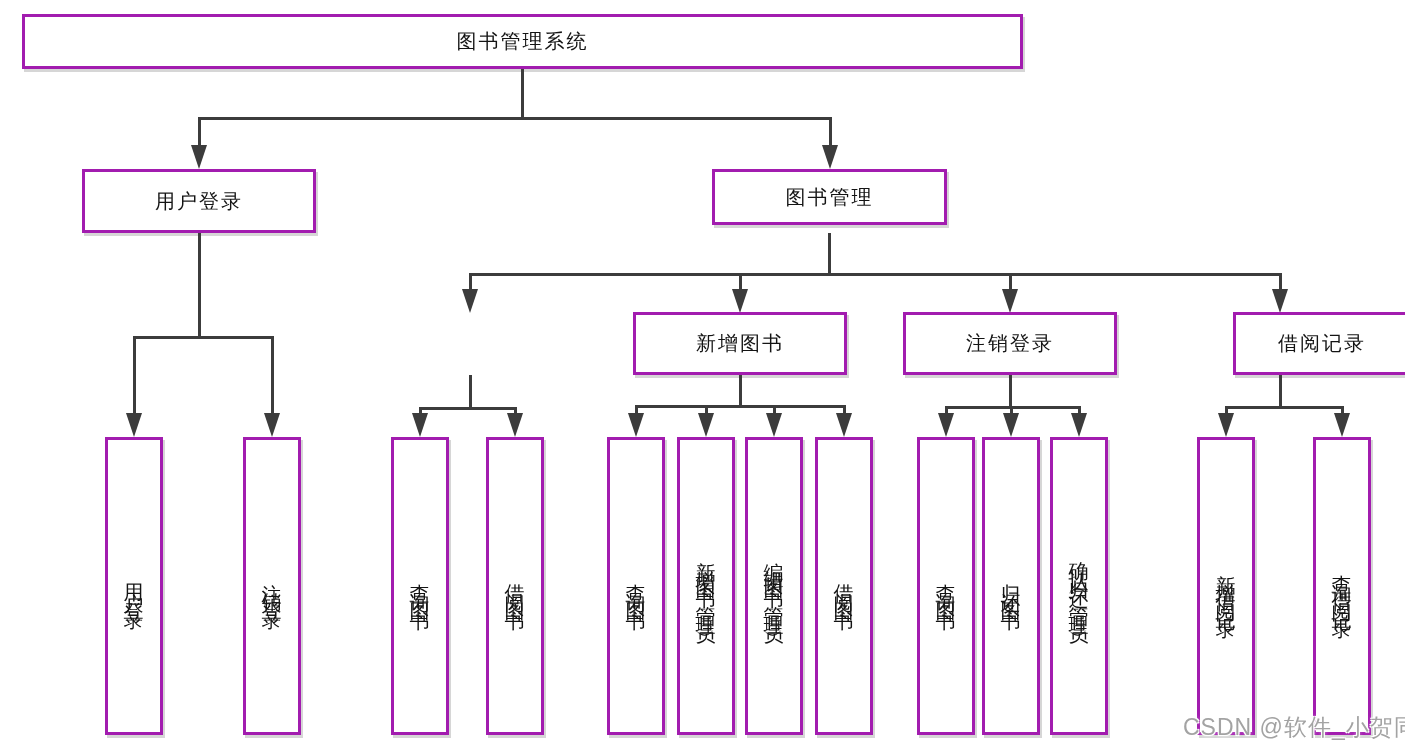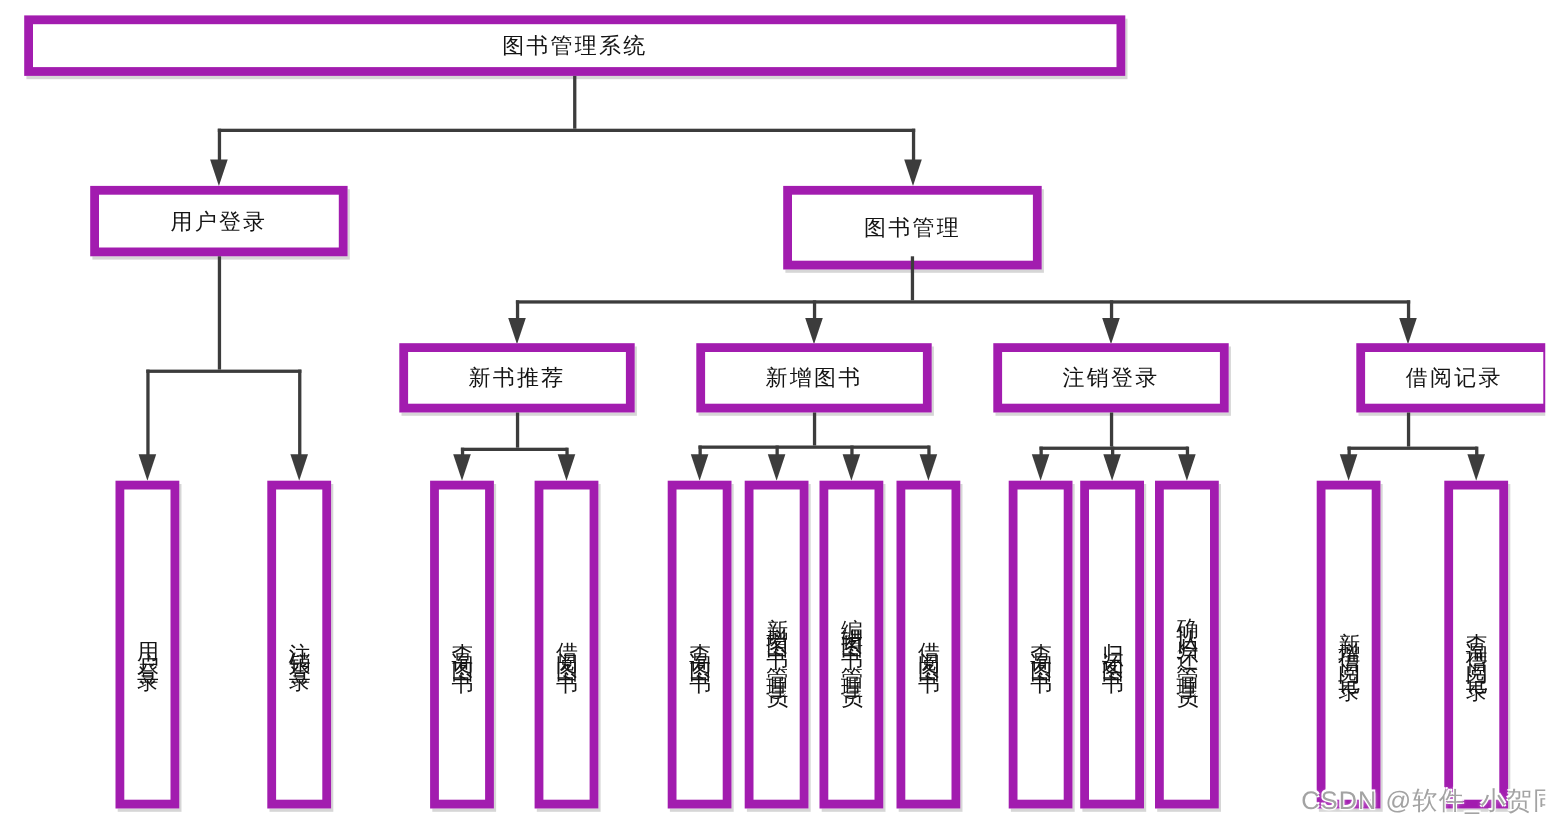--- a/index.html
+++ b/index.html
@@ -6,21 +6,21 @@
   #canvas{
     position:relative;
     width:1405px;height:747px;
     background:#ffffff;
     font-family:"Liberation Sans","DejaVu Sans",sans-serif;
     overflow:hidden;
   }
   .box{
     position:absolute;
     box-sizing:border-box;
-    border:8px solid #a21caf;
+    border:3px solid #a21caf;
     background:#ffffff;
     display:flex;
     align-items:center;
     justify-content:center;
     color:#141414;
     font-size:20px;
     box-shadow:2px 3px 0 rgba(165,165,165,0.45);
   }
   .hbox{letter-spacing:2px;}
   .vbox{
@@ -60,21 +60,21 @@
   <div class="vline" style="left:521px;top:69px;height:48px"></div>
   <div class="hline" style="left:198px;top:117px;width:634px"></div>
   <div class="vline" style="left:198px;top:117px;height:31px"></div>
   <div class="ahead" style="left:191px;top:145px"></div>
   <div class="vline" style="left:829px;top:117px;height:31px"></div>
   <div class="ahead" style="left:822px;top:145px"></div>
 
   <div class="box hbox" style="left:82px;top:169px;width:234px;height:64px">
     <span>用户登录</span>
   </div>
-  <div class="box hbox" style="left:712px;top:169px;width:235px;height:76px">
+  <div class="box hbox" style="left:712px;top:169px;width:235px;height:56px">
     <span>图书管理</span>
   </div>
 
   <div class="vline" style="left:198px;top:233px;height:103px"></div>
   <div class="hline" style="left:133px;top:336px;width:141px"></div>
   <div class="vline" style="left:133px;top:336px;height:78px"></div>
   <div class="ahead" style="left:126px;top:413px"></div>
   <div class="vline" style="left:271px;top:336px;height:78px"></div>
   <div class="ahead" style="left:264px;top:413px"></div>
 
@@ -82,23 +82,20 @@
   <div class="hline" style="left:469px;top:273px;width:813px"></div>
   <div class="vline" style="left:469px;top:273px;height:18px"></div>
   <div class="ahead" style="left:462px;top:289px"></div>
   <div class="vline" style="left:739px;top:273px;height:18px"></div>
   <div class="ahead" style="left:732px;top:289px"></div>
   <div class="vline" style="left:1009px;top:273px;height:18px"></div>
   <div class="ahead" style="left:1002px;top:289px"></div>
   <div class="vline" style="left:1279px;top:273px;height:18px"></div>
   <div class="ahead" style="left:1272px;top:289px"></div>
 
-  <div class="box hbox" style="left:363px;top:312px;width:214px;height:63px">
-    <span>新书推荐</span>
-  </div>
   <div class="box hbox" style="left:633px;top:312px;width:214px;height:63px">
     <span>新增图书</span>
   </div>
   <div class="box hbox" style="left:903px;top:312px;width:214px;height:63px">
     <span>注销登录</span>
   </div>
   <div class="box hbox" style="left:1233px;top:312px;width:178px;height:63px">
     <span>借阅记录</span>
   </div>
 

